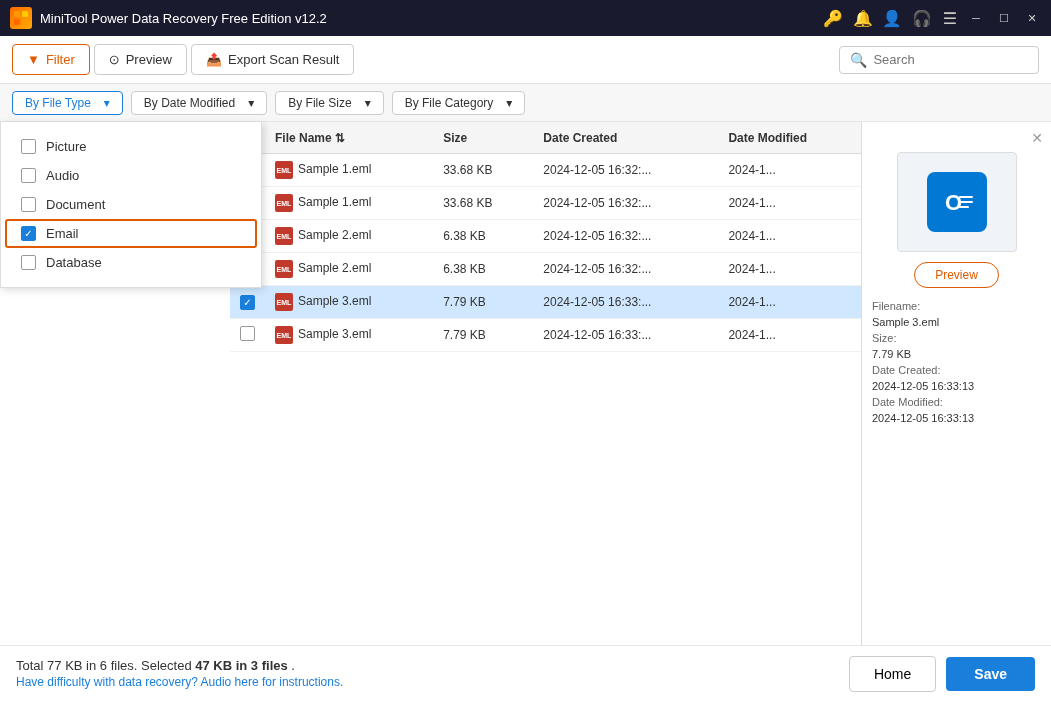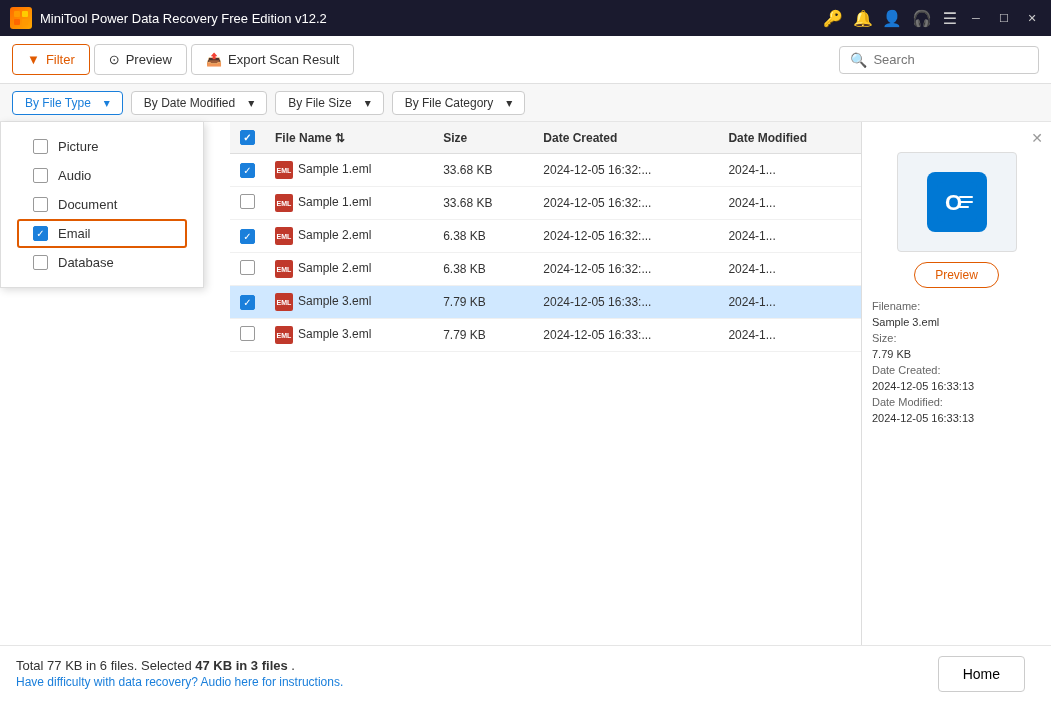--- a/index.html
+++ b/index.html
@@ -93,30 +93,30 @@
     
     .main-content {
       display: flex;
       height: calc(701px - 36px - 48px - 38px - 56px);
       background: #fff;
       position: relative;
     }
 
     
     .dropdown-panel {
-      width: 204px;
+      width: 262px;
       background: #fff;
       border: 1px solid #ddd;
       border-top: none;
       box-shadow: 2px 2px 8px rgba(0,0,0,0.15);
       position: absolute;
       top: 0;
       left: 0;
       z-index: 10;
-      padding: 10px 16px;
+      padding: 10px 4px;
     }
     .dropdown-item {
       display: flex; align-items: center; gap: 10px;
       padding: 7px 16px;
       font-size: 13px;
       color: #333;
       cursor: pointer;
     }
     .checkbox {
       width: 15px; height: 15px;
@@ -435,13 +435,14 @@
 
 <div class="status-bar">
   <div class="status-text">
     <span>Total 77 KB in 6 files.</span>
     <span>Selected</span>
     <span class="bold">47 KB in 3 files</span>
     <span>.</span>
     <a href="#">Have difficulty with data recovery? Audio here for instructions.</a>
   </div>
   <button class="home-btn">Home</button>
+  <button class="save-btn">Save</button>
 </div>
 
 </body></html>

